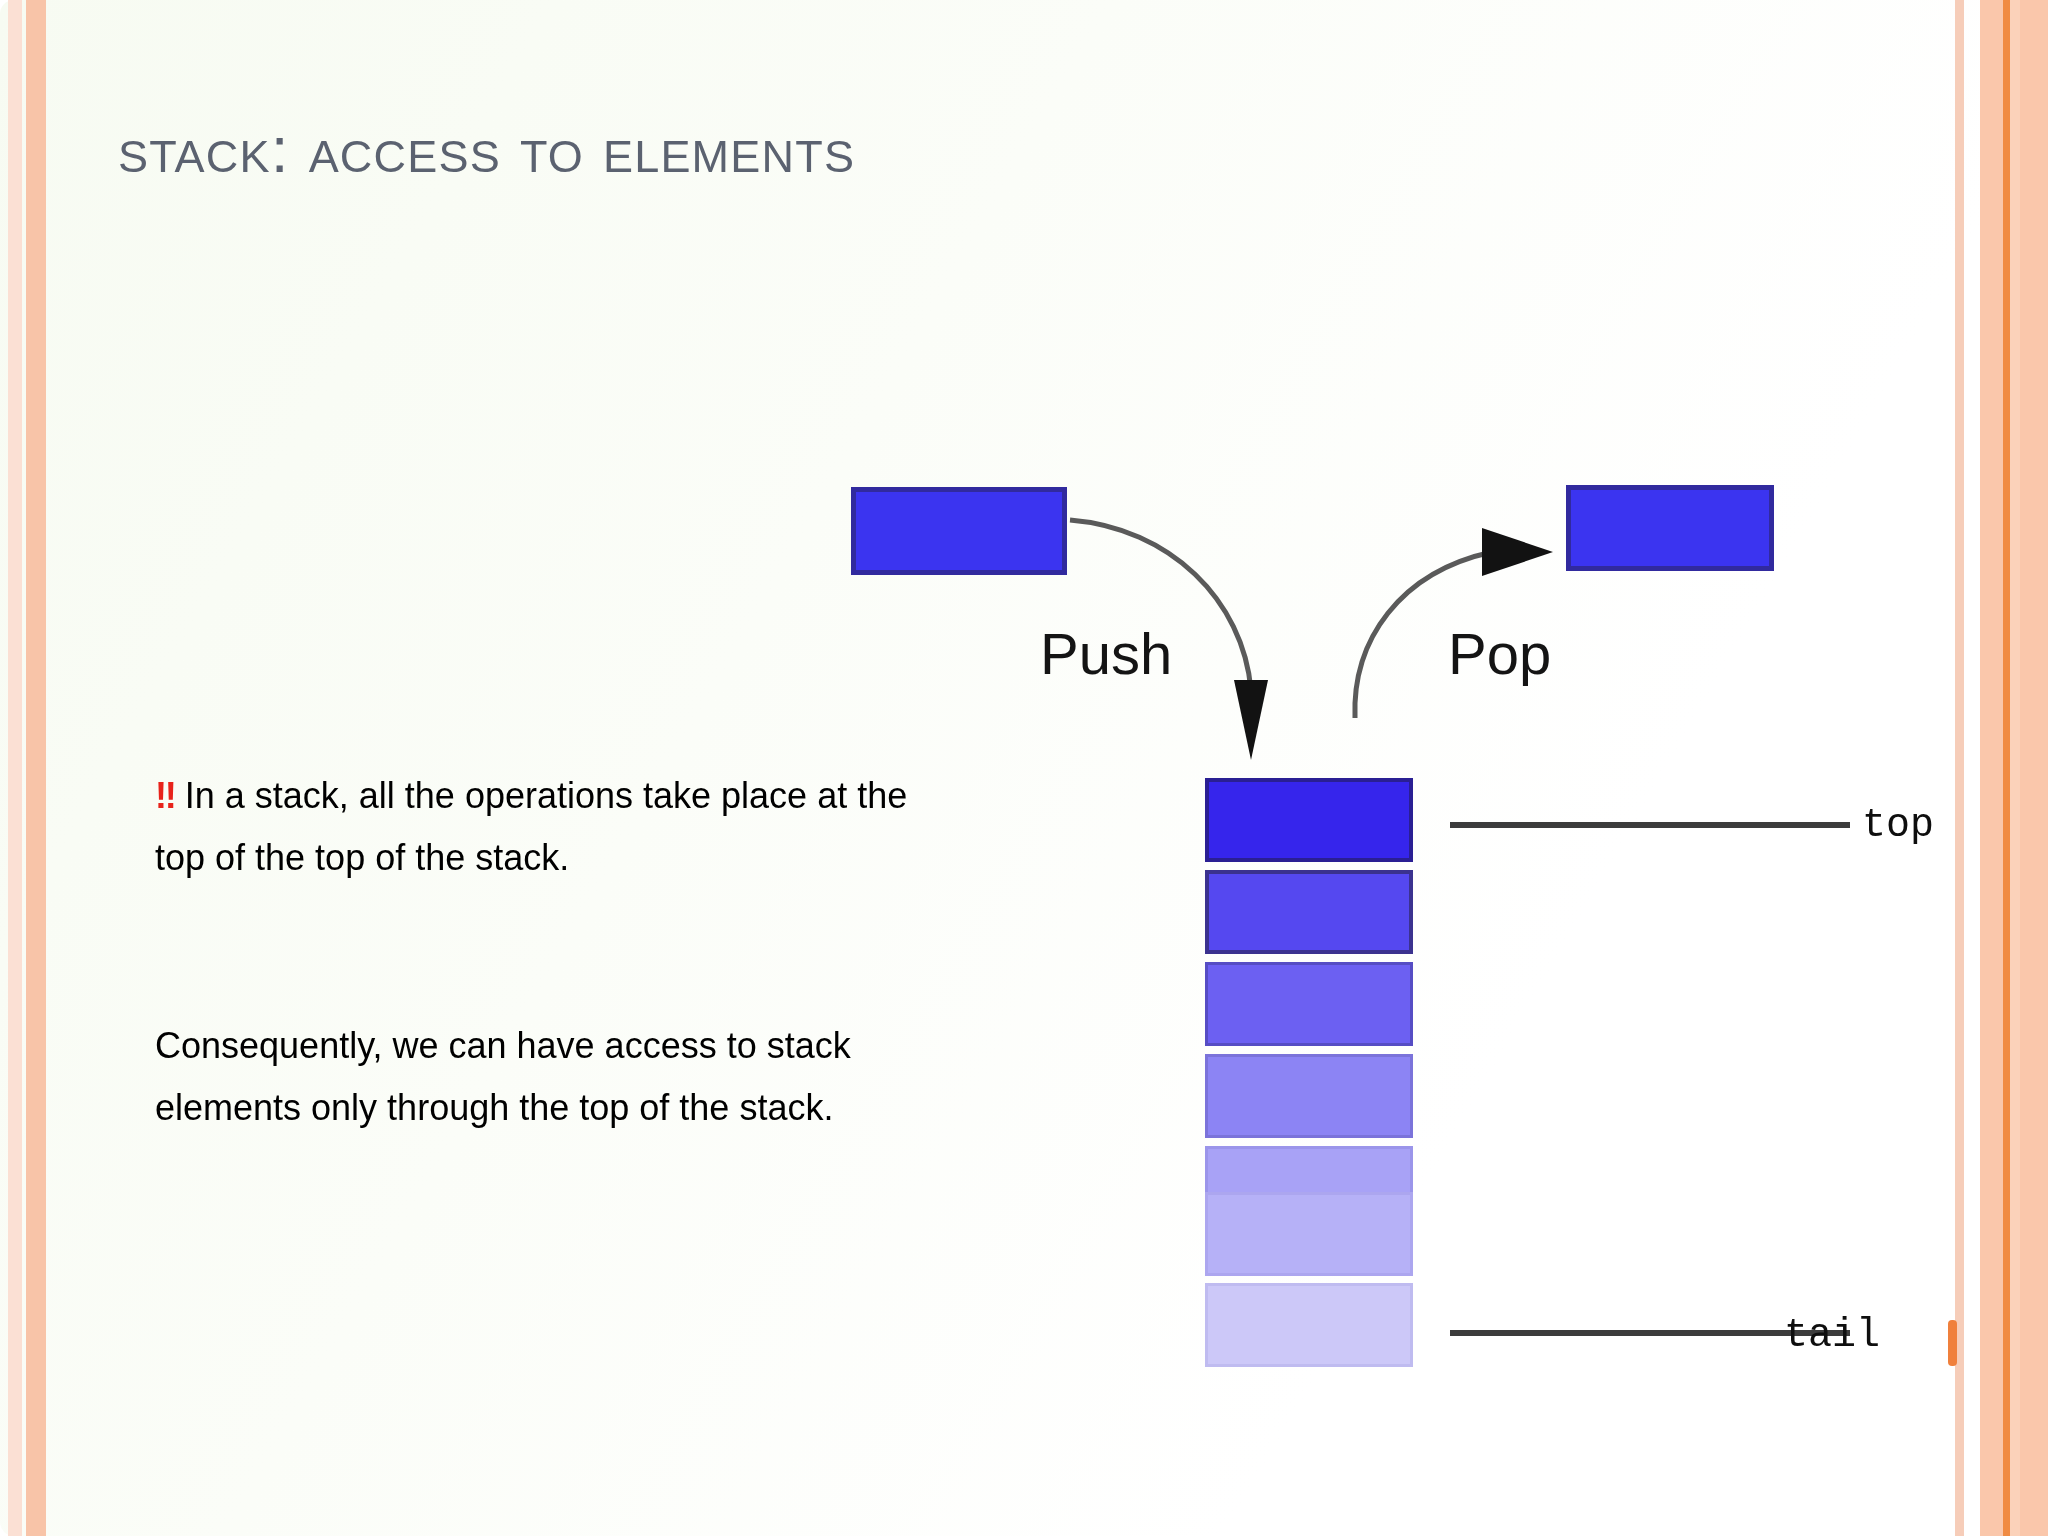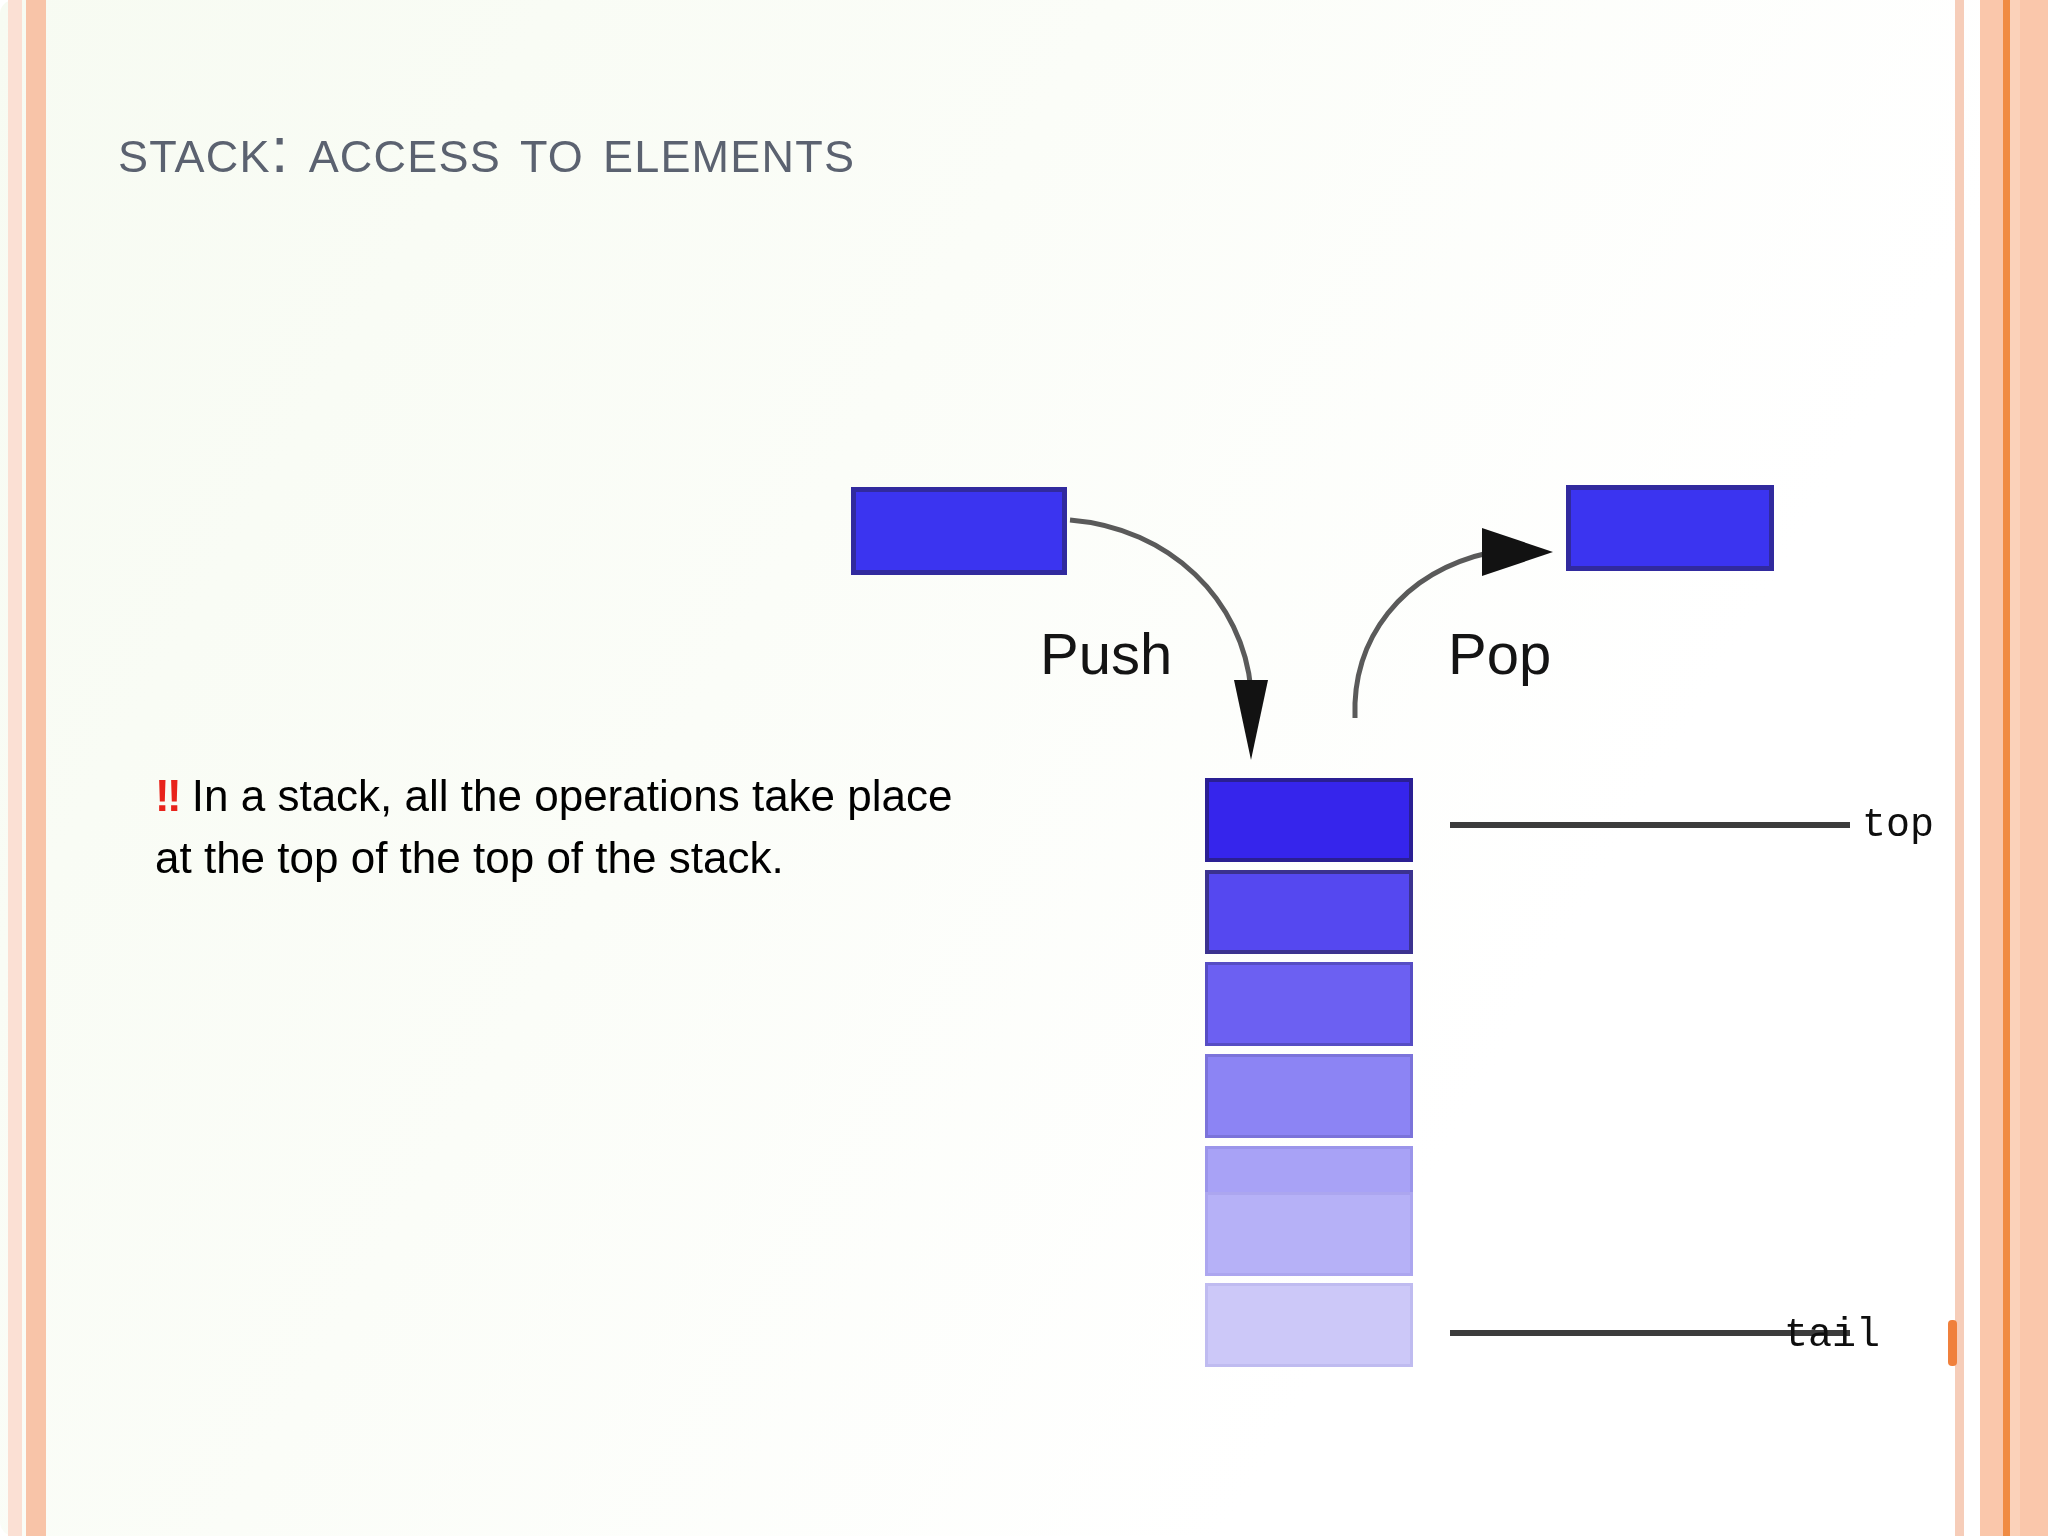--- a/index.html
+++ b/index.html
@@ -33,21 +33,21 @@
     white-space:nowrap;
     font-weight:400;
   }
   #title::first-letter{font-size:64px;}
 
   
   .para{
     position:absolute;left:155px;
     width:800px;
     color:#000000;
-    font-size:44px;line-height:62px;
+    font-size:36px;line-height:62px;
     font-weight:400;
   }
   #para1{top:765px;}
   #para2{top:1015px;}
   .bang{color:#e8231b;font-weight:700;letter-spacing:-2px;}
 
   
   #diagram{position:absolute;left:0;top:0;width:2048px;height:1120px;}
 
   .blk{position:absolute;box-sizing:border-box;}
@@ -97,20 +97,21 @@
   <div class="edge" id="edge-left-peach"></div>
   <div class="edge" id="edge-right-thin"></div>
   <div class="edge" id="edge-right-band"></div>
   <div class="edge" id="edge-right-line"></div>
   <div class="edge" id="edge-right-band2"></div>
 
   <div id="title">Stack: access to elements</div>
 
   <div class="para" id="para1"><span class="bang">‼</span><span> In a stack, all the operations take place at the top of the top of the stack.</span></div>
 
+  <div class="para" id="para2">Consequently,  we can have access to stack elements only through the top of the stack.</div>
 
   <div id="diagram">
 
     <div class="blk" id="box-input"></div>
     <div class="blk" id="box-output"></div>
 
     <div class="stackbox" id="s0"></div>
     <div class="stackbox" id="s1"></div>
     <div class="stackbox" id="s2"></div>
     <div class="stackbox" id="s3"></div>

